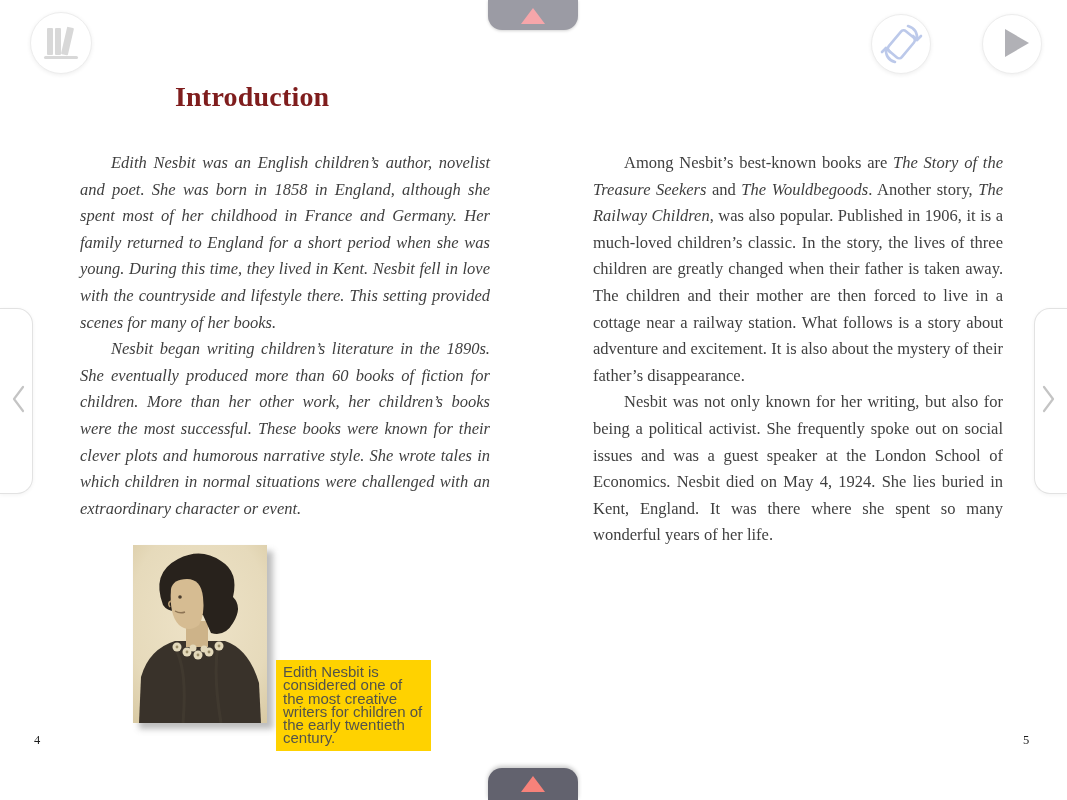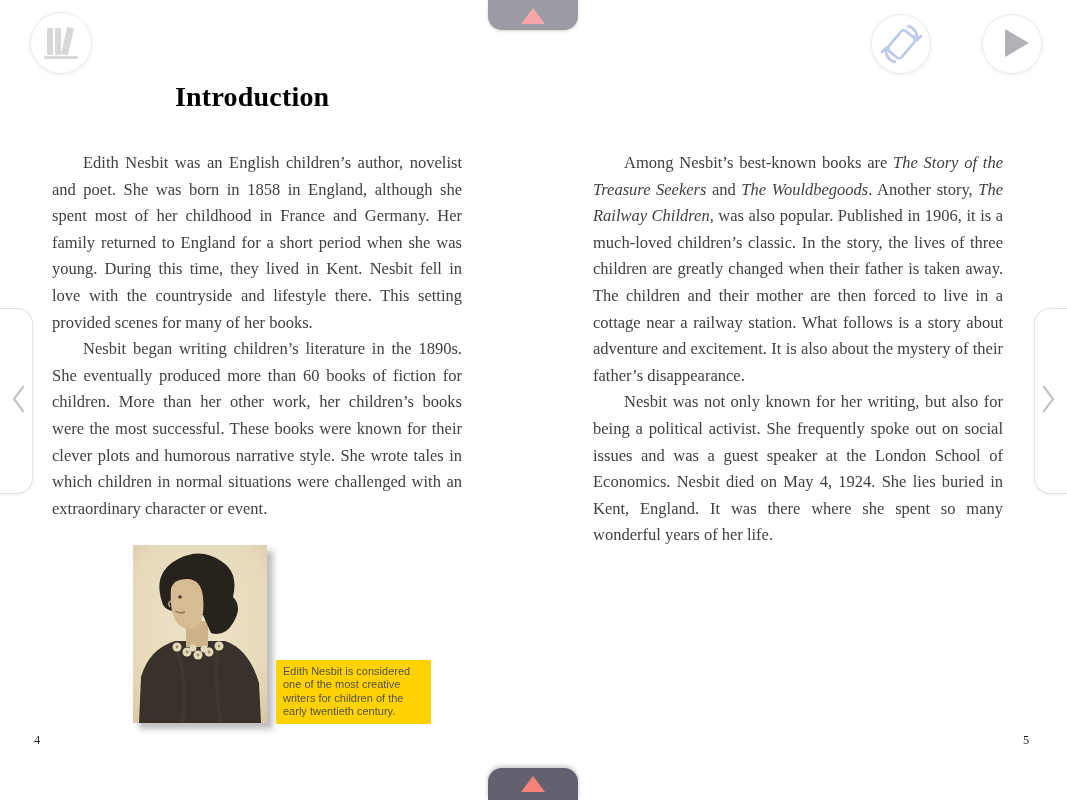--- a/index.html
+++ b/index.html
@@ -23,35 +23,35 @@
   .tab-bottom .tri-up{border-bottom:16px solid #f7827a;margin-top:0px;}
 
   
   .side-tab{position:absolute;top:308px;width:28px;height:184px;background:#ffffff;border:1px solid #e2e2e2;
             display:flex;align-items:center;box-shadow:0 1px 4px rgba(0,0,0,0.05);cursor:pointer;}
   .side-left{left:0;border-left:none;border-radius:0 16px 16px 0;justify-content:flex-end;padding-right:4px;}
   .side-right{right:0;border-right:none;border-radius:16px 0 0 16px;justify-content:flex-start;padding-left:4px;}
 
   
   .page-heading{position:absolute;left:175px;top:82px;margin:0;font-size:28px;line-height:30px;
-                font-weight:bold;color:#000000;letter-spacing:0.2px;}
+                font-weight:bold;color:#7f1d1d;letter-spacing:0.2px;}
   .column{position:absolute;top:150px;width:410px;font-size:16.5px;line-height:26.6px;color:#3f3f3f;
           text-align:justify;}
-  .col-left{left:52px;}
+  .col-left{left:80px;font-style:italic;}
   .col-right{left:593px;}
   .column p{margin:0;}
   .column p.indent{text-indent:31px;}
 
   
   .photo{position:absolute;left:133px;top:545px;width:134px;height:178px;
          box-shadow:6px 6px 6px rgba(110,110,110,0.45);}
   .photo svg{display:block;}
   .caption-box{position:absolute;left:276px;top:660px;width:155px;box-sizing:border-box;
                background:#ffd200;padding:5px 7px 6px 7px;
-               font-family:"Liberation Sans", sans-serif;font-size:11px;line-height:13.3px;color:#53534a;
+               font-family:"Liberation Sans", sans-serif;font-size:15px;line-height:13.3px;color:#53534a;
                text-align:left;}
 
   
   .pagenum{position:absolute;top:733px;font-size:12.5px;color:#1c1c1c;}
   .pn-left{left:34px;}
   .pn-right{left:1023px;}
 </style>
 </head>
 <body>
 

